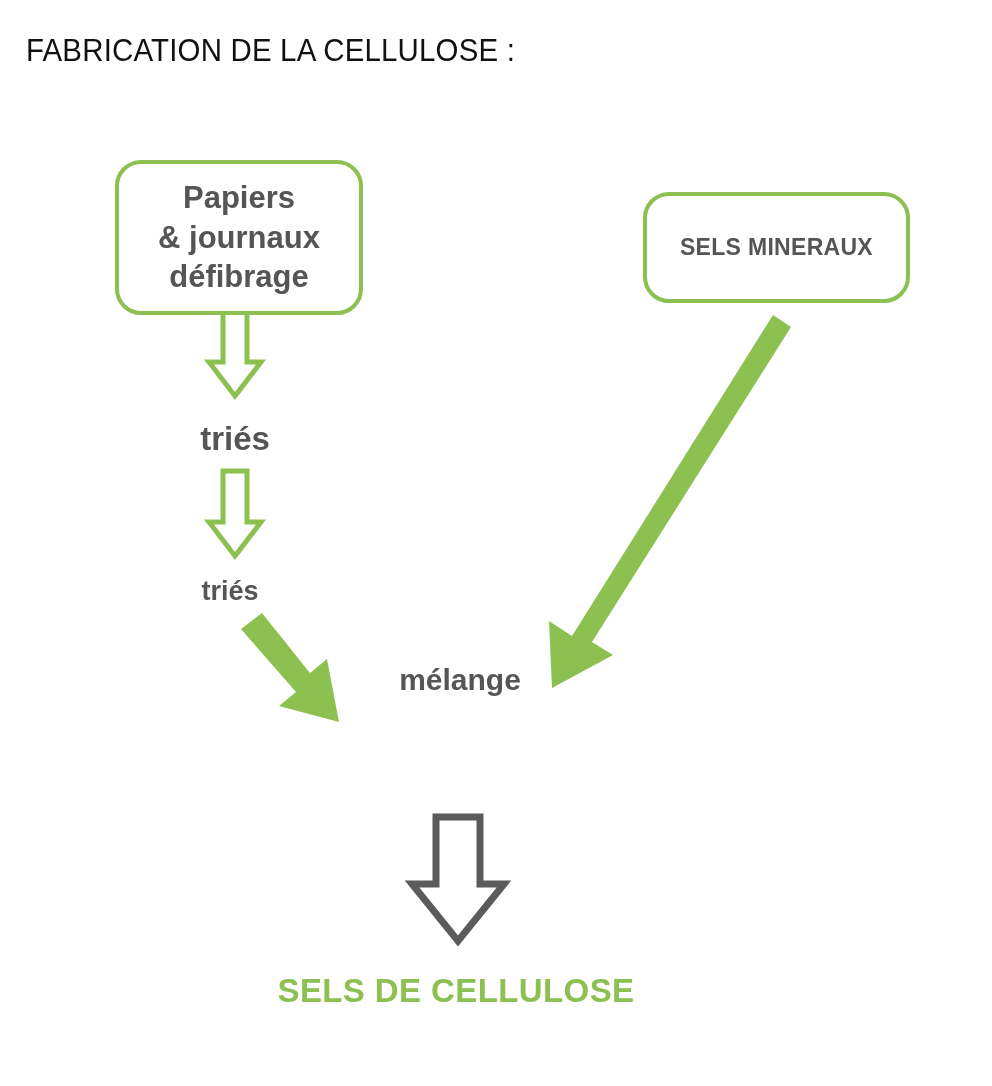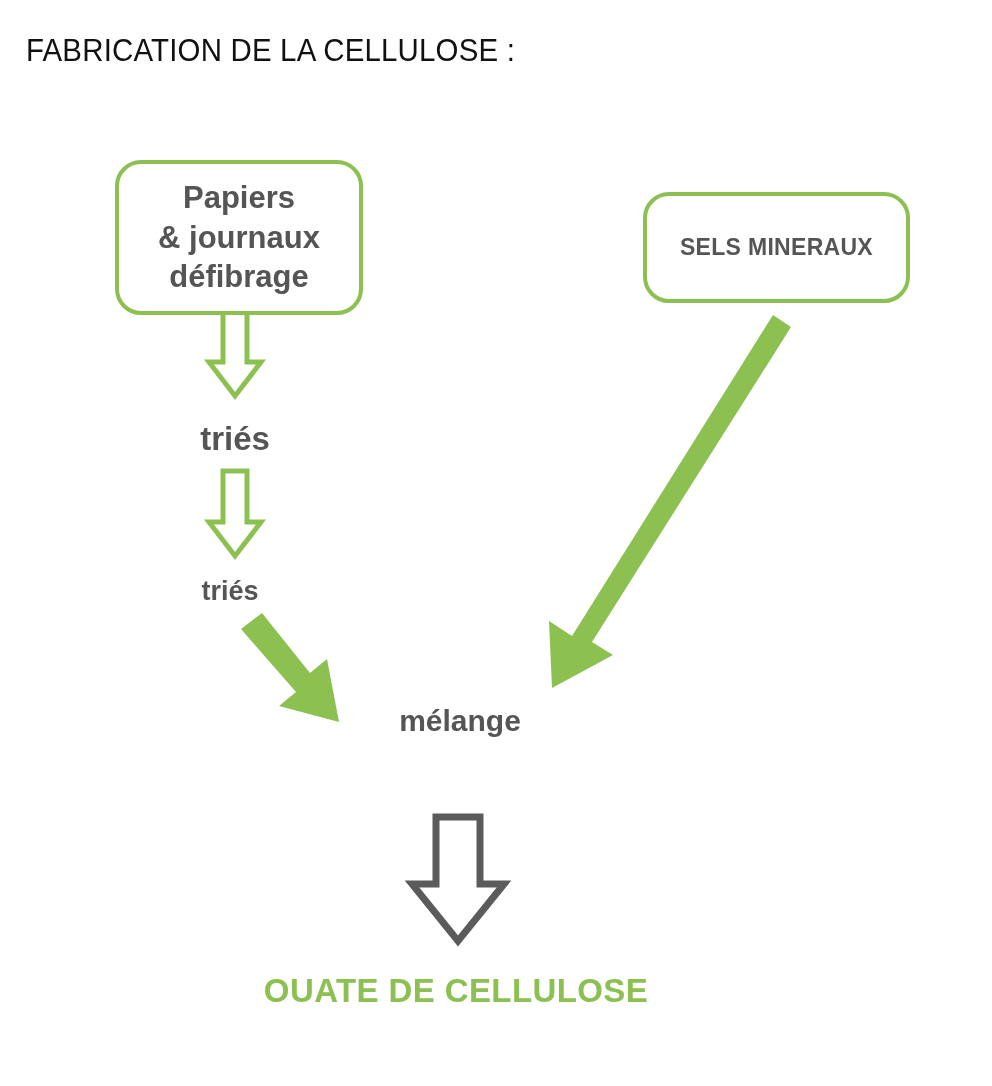--- a/index.html
+++ b/index.html
@@ -92,21 +92,21 @@
 
   #label-broyes {
     left: 130px;
     top: 576px;
     width: 200px;
     font-size: 27px;
   }
 
   #label-melange {
     left: 300px;
-    top: 701px;
+    top: 660px;
     width: 320px;
     font-size: 30px;
     line-height: 1.35;
   }
 
   #label-output {
     position: absolute;
     left: 146px;
     top: 972px;
     width: 620px;
@@ -170,15 +170,15 @@
   </div>
 
   <div class="step-label" id="label-tries">triés</div>
 
   <div class="step-label" id="label-broyes">triés</div>
 
   <div class="step-label" id="label-melange">
     <span>mélange</span><br>
   </div>
 
-  <div id="label-output">OUATE DE CELLULOSE</div>
+  <div id="label-output">SELS DE CELLULOSE</div>
 
 </div>
 
 </body></html>

